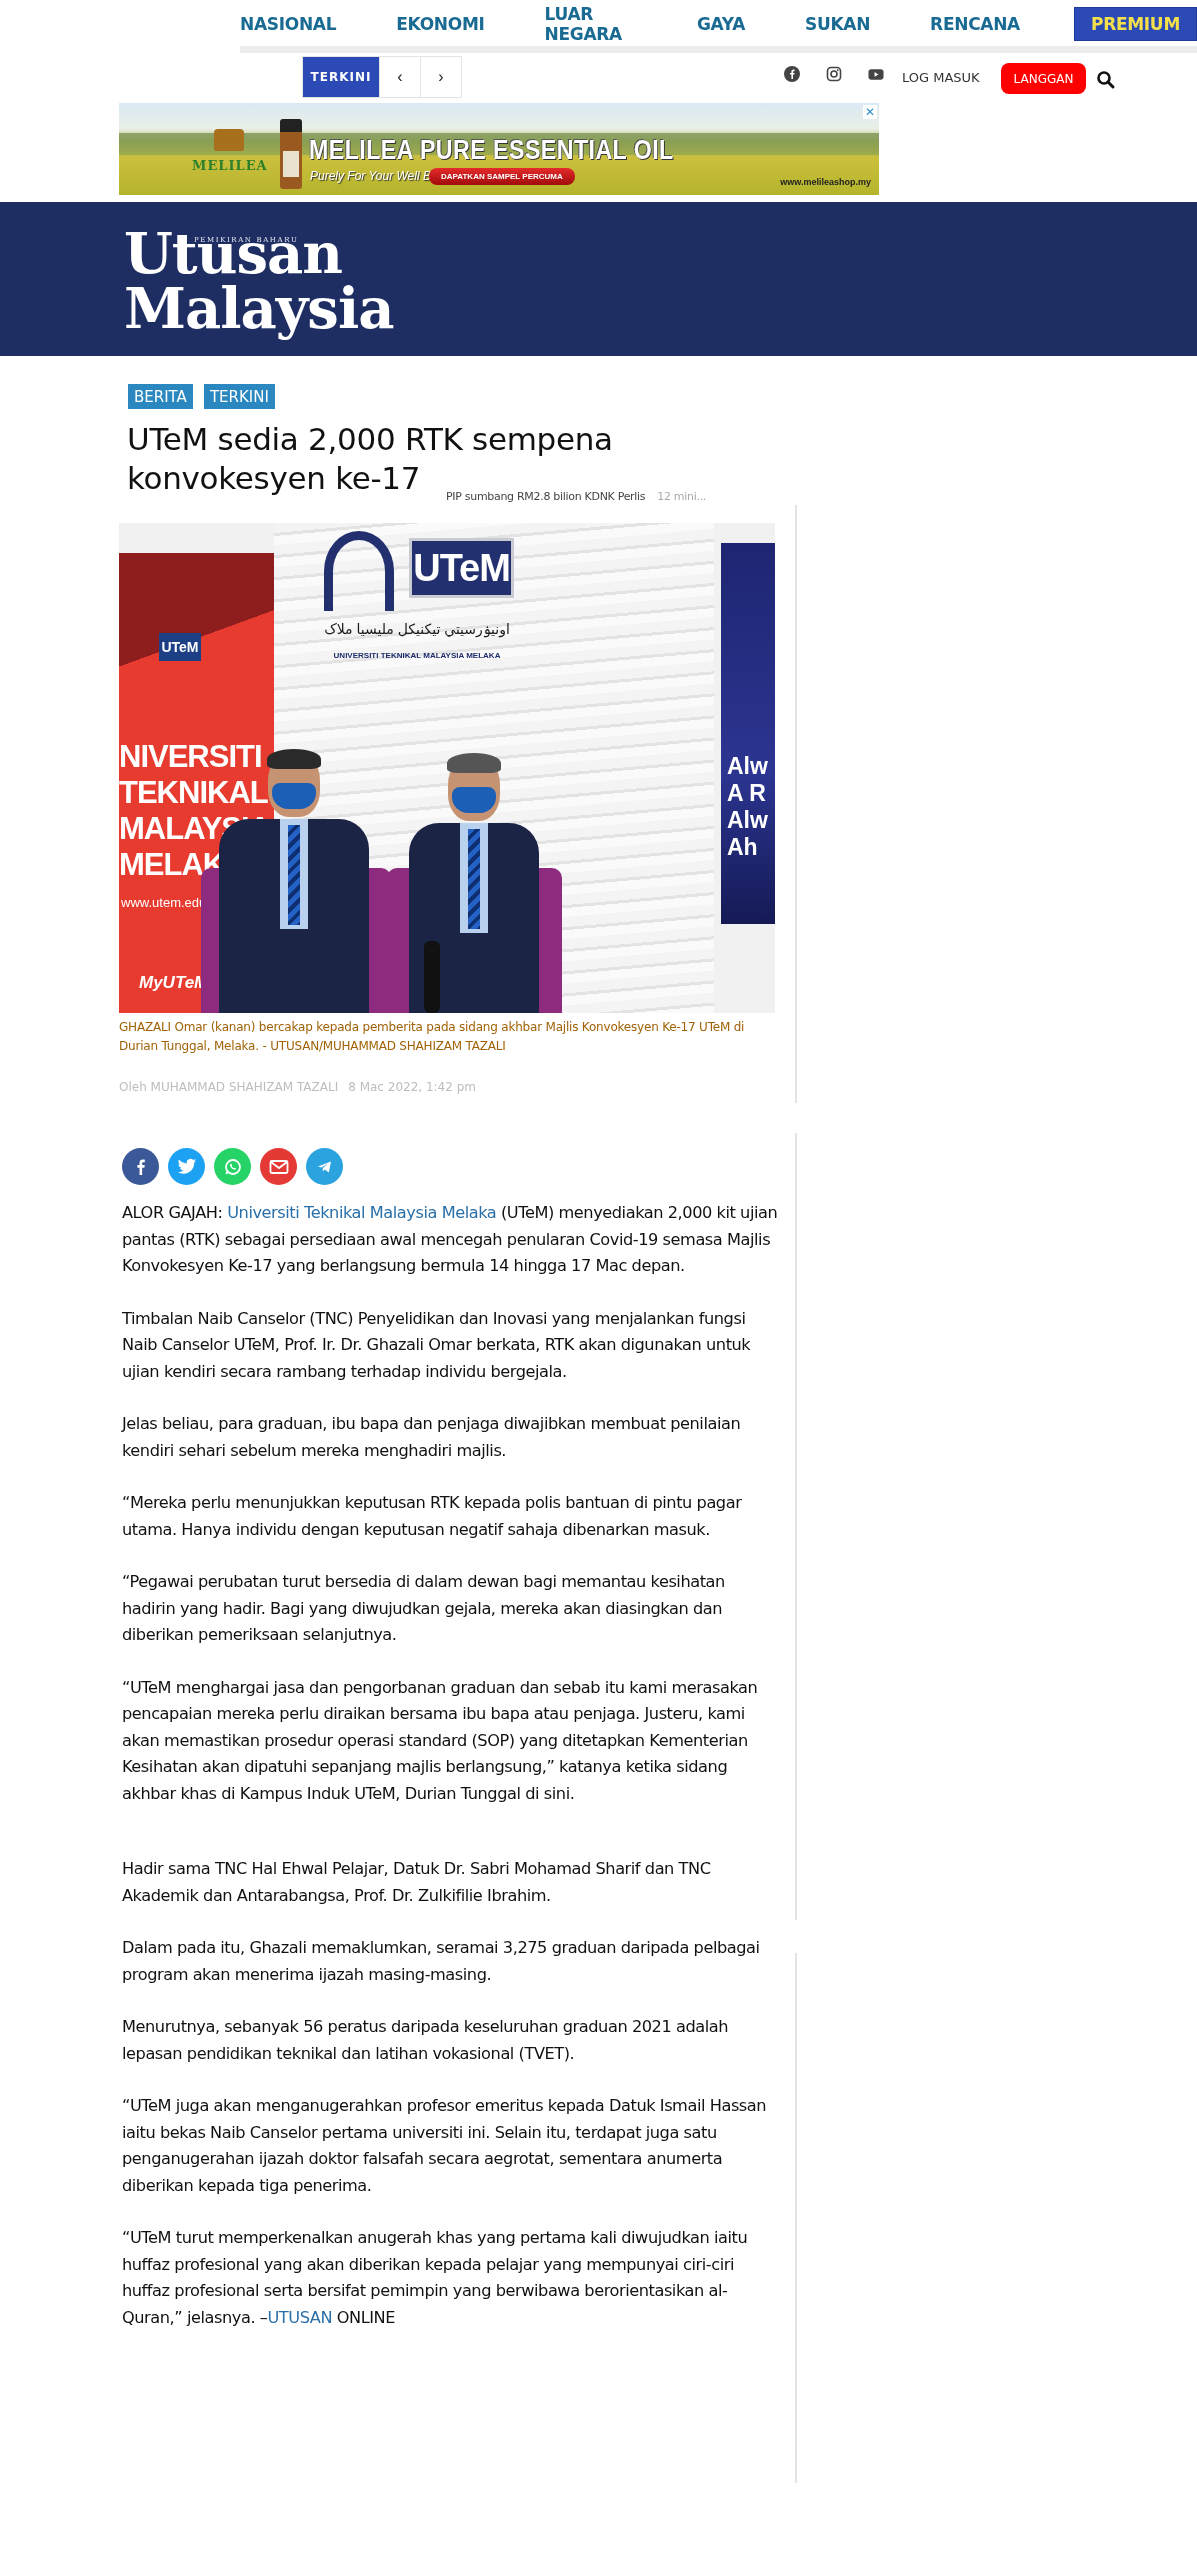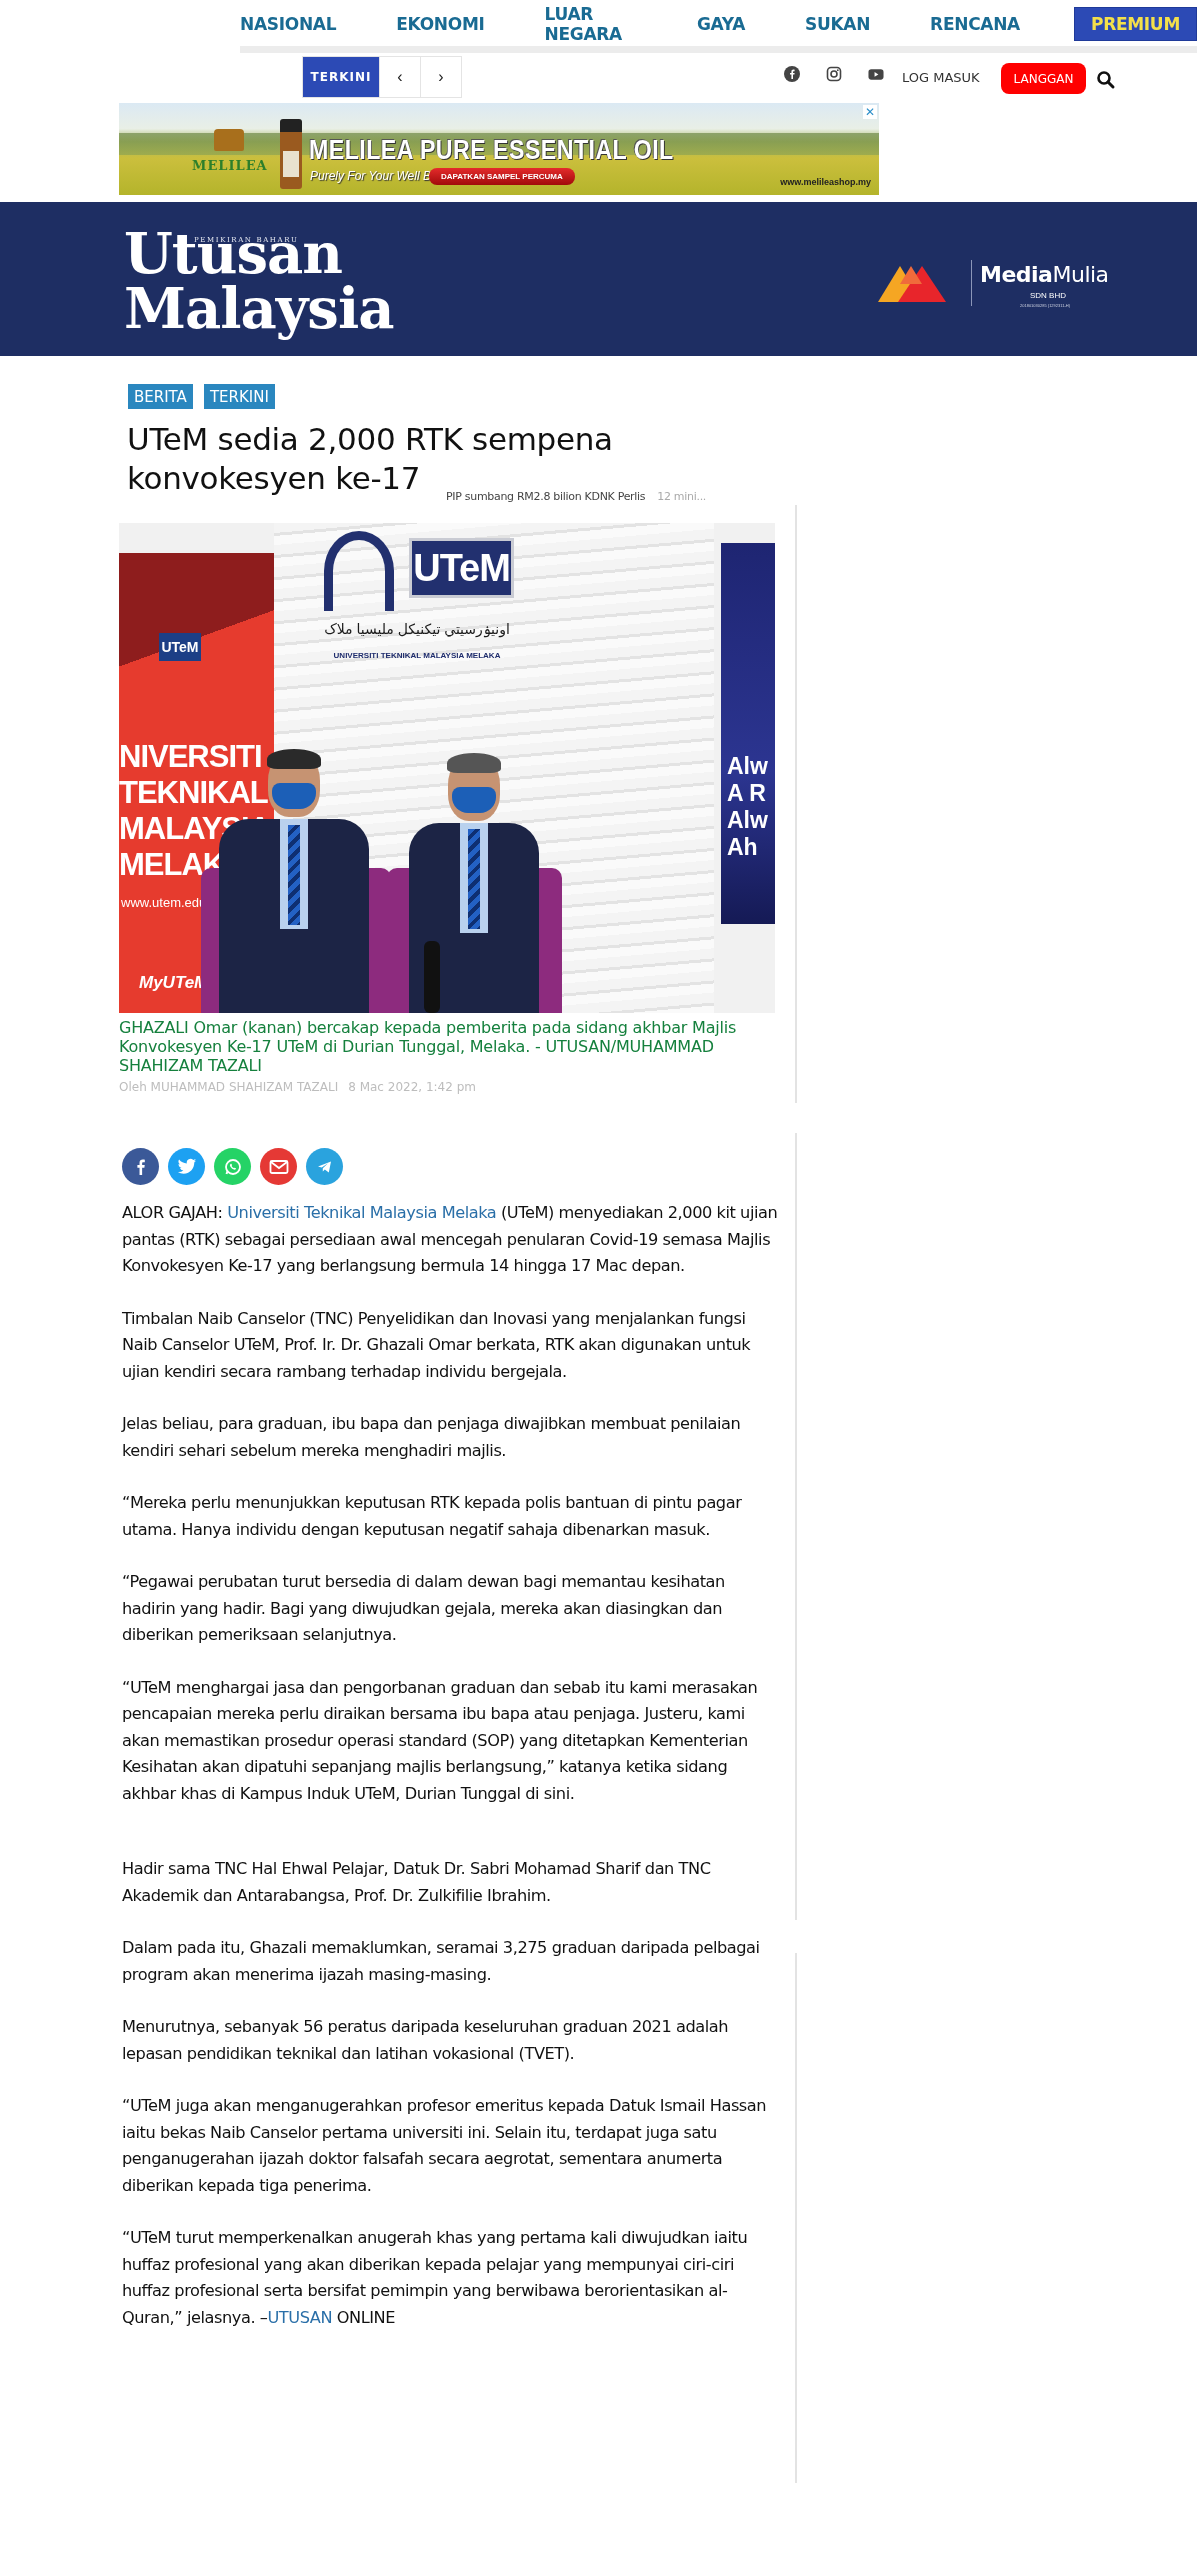--- a/index.html
+++ b/index.html
@@ -80,21 +80,21 @@
   .photo .man1 { position: absolute; left: 100px; top: 228px; width: 150px; height: 262px; }
   .photo .man2 { position: absolute; left: 290px; top: 232px; width: 130px; height: 258px; }
   .photo .head { position: absolute; left: 50%; transform: translateX(-50%); top: 0; width: 52px; height: 66px; background: #c69372; border-radius: 45% 45% 40% 40%; }
   .photo .hair { position: absolute; left: 50%; transform: translateX(-50%); top: -2px; width: 54px; height: 20px; background: #2a2a2a; border-radius: 50% 50% 20% 20%; }
   .photo .mask { position: absolute; left: 50%; transform: translateX(-50%); top: 32px; width: 44px; height: 26px; background: #1c5fb7; border-radius: 8px 8px 16px 16px; }
   .photo .suit { position: absolute; left: 0; top: 68px; width: 100%; height: 200px; background: #1c2445; border-radius: 30px 30px 0 0; }
   .photo .shirt { position: absolute; left: 50%; transform: translateX(-50%); top: 68px; width: 28px; height: 110px; background: #b9d1ee; }
   .photo .tie { position: absolute; left: 50%; transform: translateX(-50%); top: 74px; width: 12px; height: 100px; background: repeating-linear-gradient(135deg, #2361c4 0 5px, #0e2f72 5px 9px); }
   .photo .mic { position: absolute; left: 305px; top: 418px; width: 16px; height: 72px; background: #111; border-radius: 6px; }
 
-  .caption { position: absolute; top: 1018px; left: 119px; width: 660px; font-size: 16px; line-height: 19px; color: #15803d; font-family: "DejaVu Sans", sans-serif; letter-spacing: -0.2px; }
+  .caption { position: absolute; top: 1018px; left: 119px; width: 660px; font-size: 12px; line-height: 19px; color: #a16207; font-family: "DejaVu Sans", sans-serif; letter-spacing: -0.2px; }
   .byline { position: absolute; top: 1080px; left: 119px; font-size: 12px; color: #bdbdbd; font-family: "DejaVu Sans", sans-serif; }
   .byline .date { margin-left: 10px; }
 
   .share { position: absolute; top: 1148px; left: 122px; display: flex; gap: 9px; }
   .share span { width: 37px; height: 37px; border-radius: 50%; display: inline-flex; align-items: center; justify-content: center; cursor: pointer; }
 
   .body { position: absolute; top: 1200px; left: 122px; width: 660px; font-family: "DejaVu Sans", sans-serif; font-size: 16.2px; line-height: 26.5px; color: #111; letter-spacing: -0.45px; }
   .body p { margin-bottom: 26px; }
   .body a { color: #2a6fa8; text-decoration: none; cursor: pointer; }
 </style>
@@ -166,29 +166,20 @@
   <div class="cta">DAPATKAN SAMPEL PERCUMA</div>
   <div class="url">www.melileashop.my</div>
   <div class="close">✕</div>
 </div>
 
 <header class="masthead">
   <div class="logo">
     <span class="tag">PEMIKIRAN BAHARU</span>
     <span class="l1">Utusan</span>
     <span class="l2">Malaysia</span>
-  </div>
-  <div class="mm">
-    <div class="tri1"></div>
-    <div class="tri2"></div>
-    <div class="tri3"></div>
-    <div class="sep"></div>
-    <div class="name"><b>Media</b><span>Mulia</span></div>
-    <div class="sdn">SDN BHD</div>
-    <div class="reg">201801030285 (1292311-H)</div>
   </div>
 </header>
 
 <div class="cats">
   <span>BERITA</span>
   <span>TERKINI</span>
 </div>
 <h1 class="headline">UTeM sedia 2,000 RTK sempena konvokesyen ke-17</h1>
 
 <div class="vdiv" style="top:505px;height:598px;"></div>

